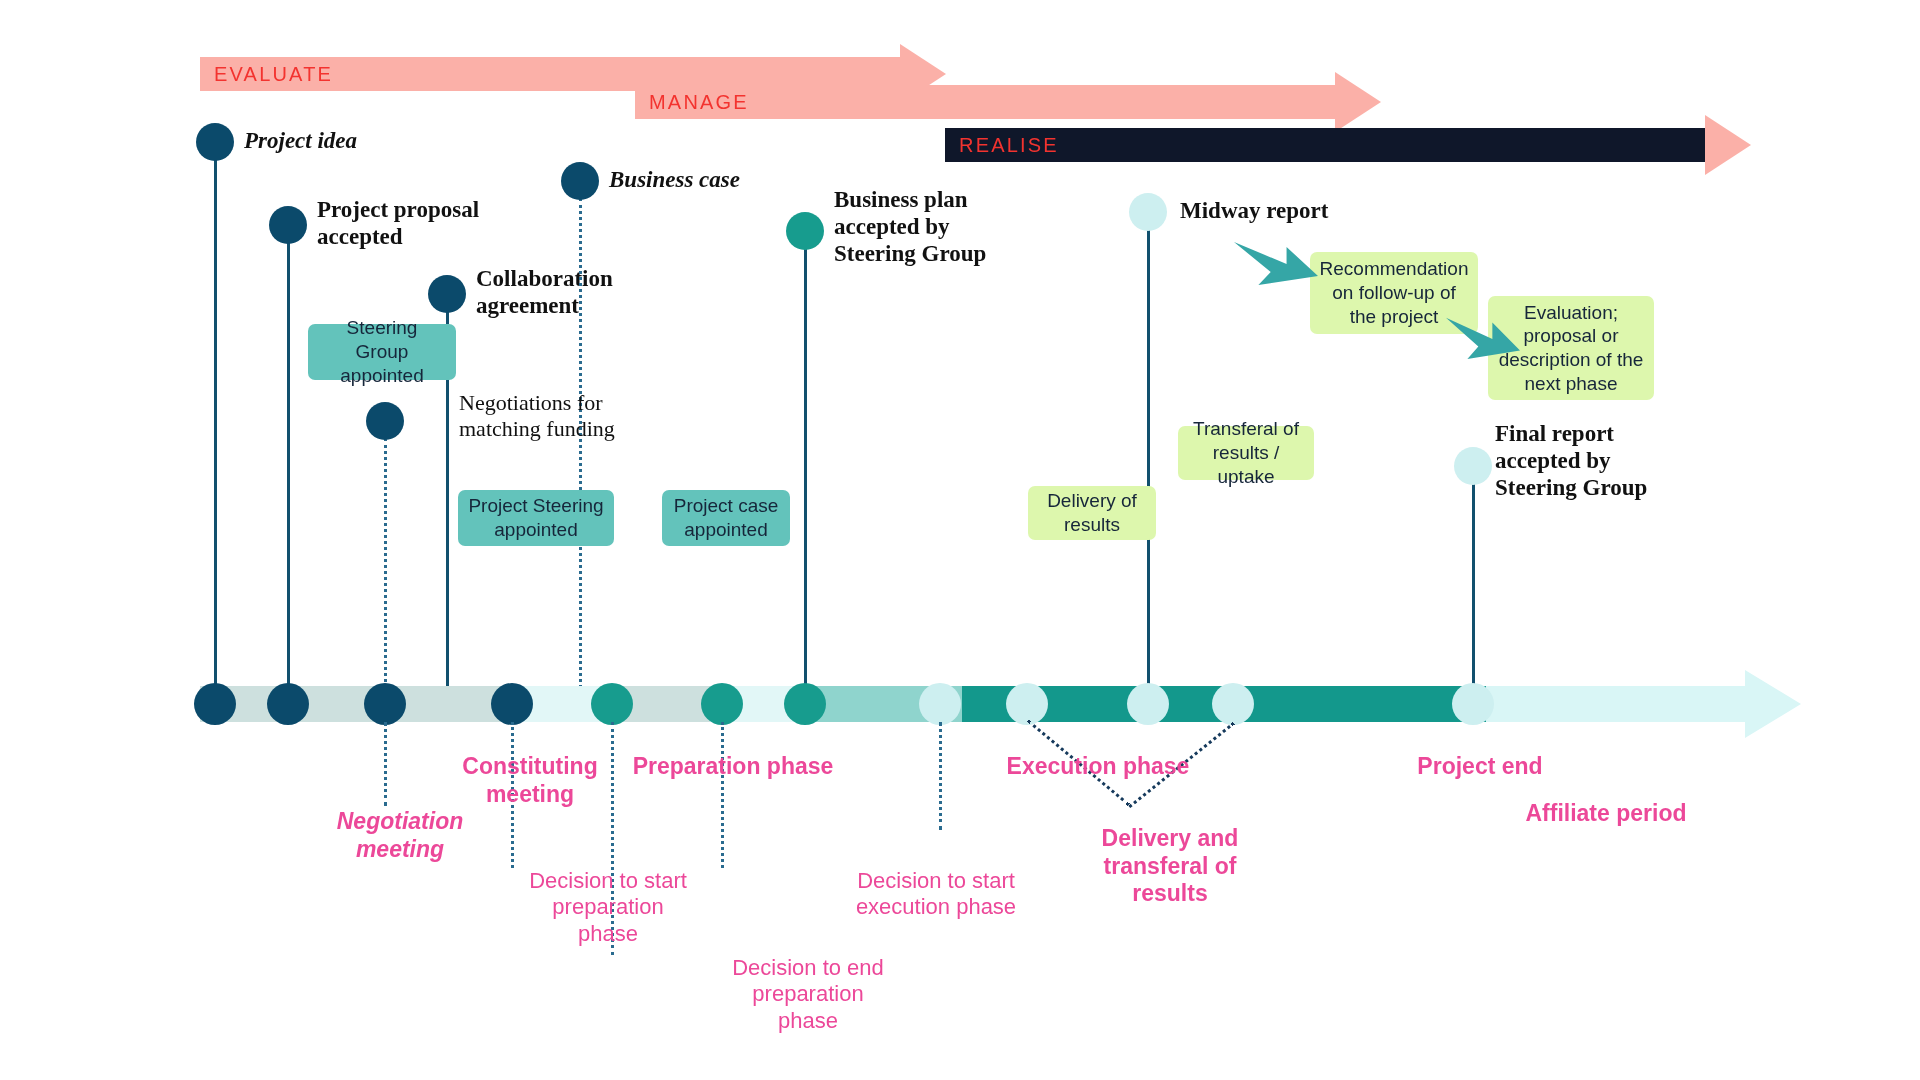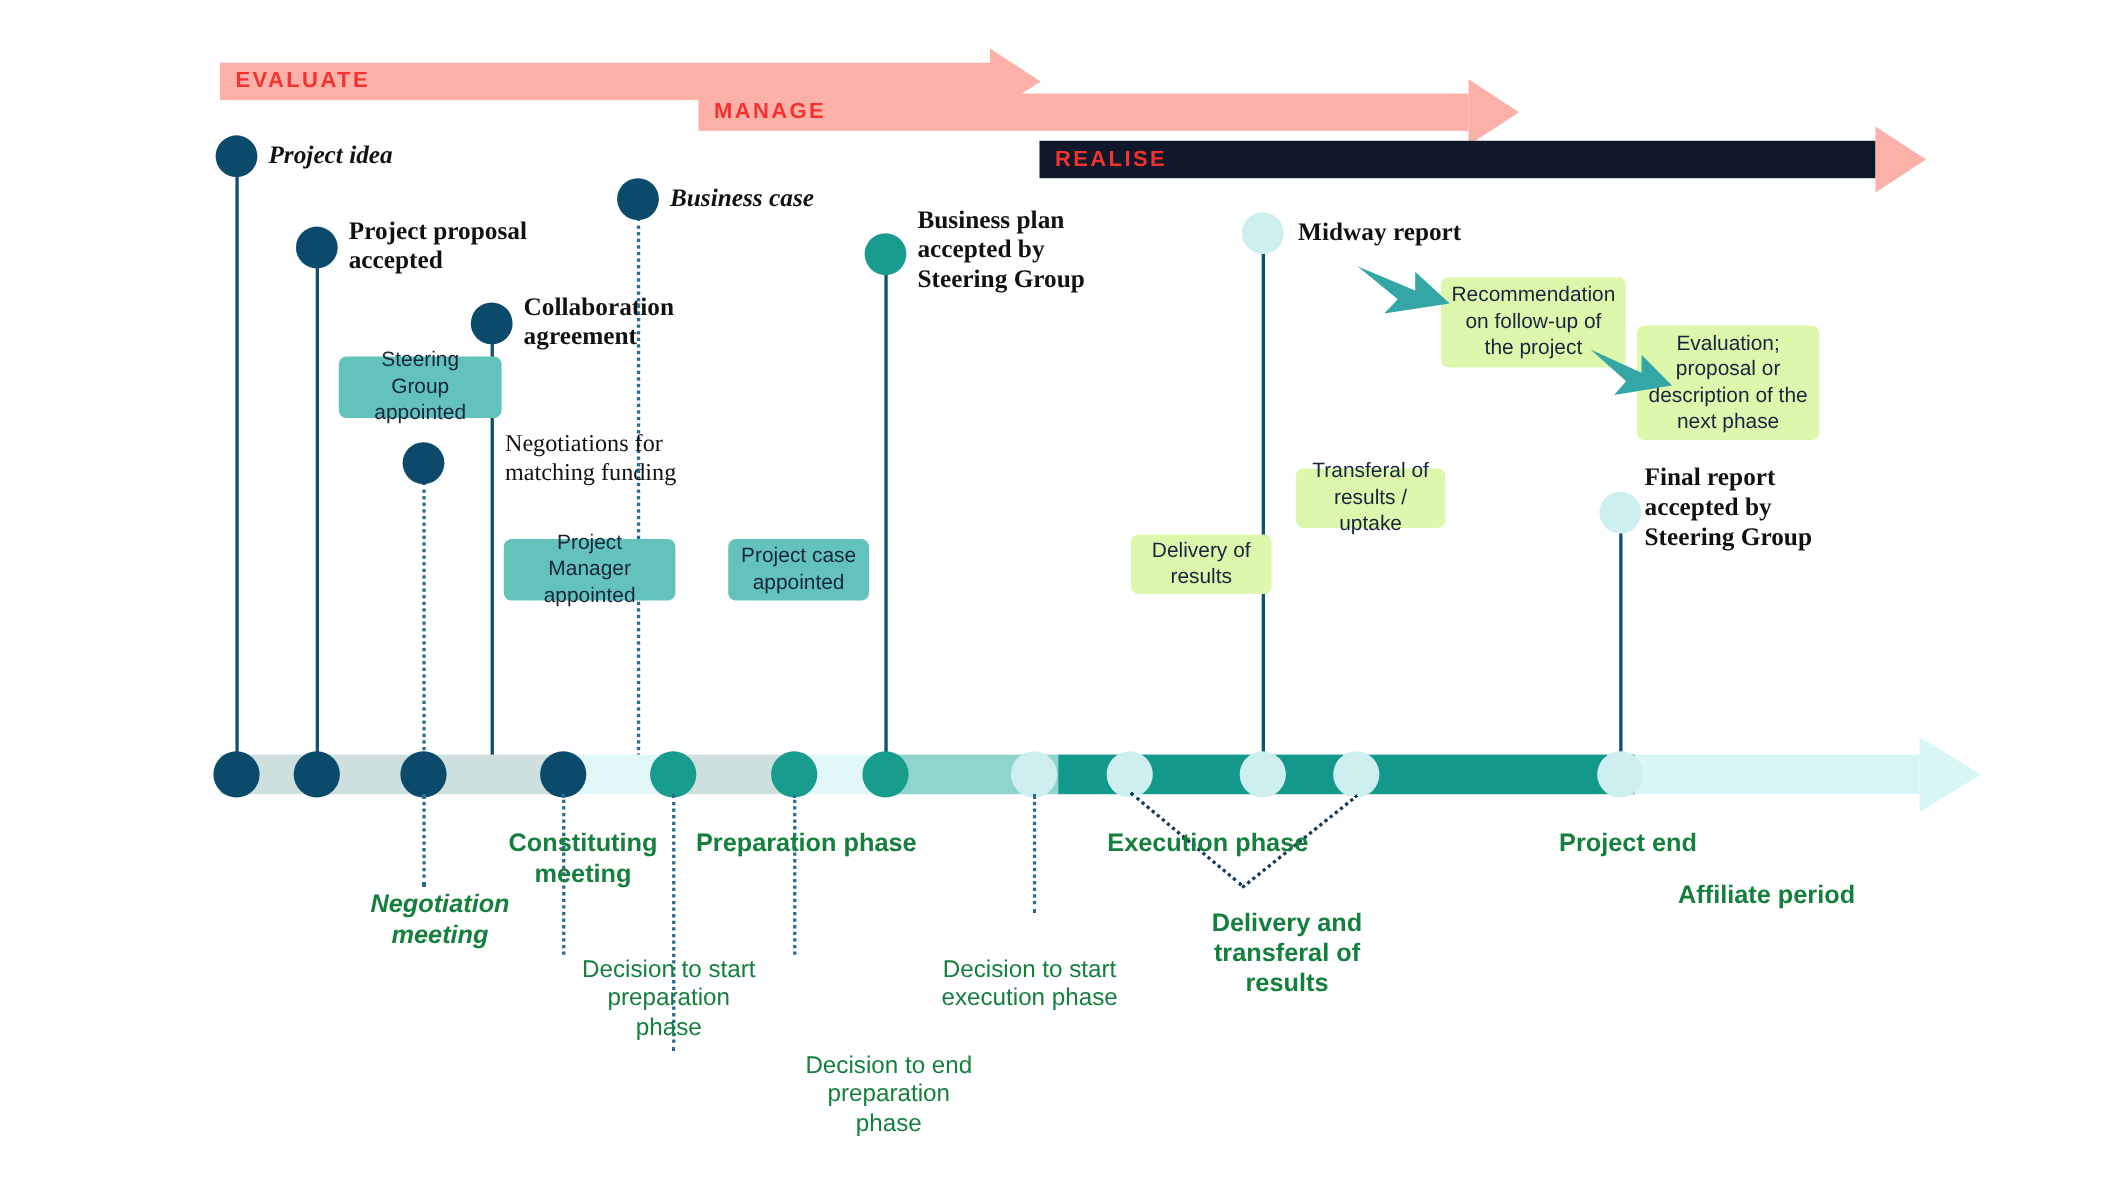--- a/index.html
+++ b/index.html
@@ -1,37 +1,37 @@
 <!DOCTYPE html>
 <html><head>
 <meta charset="utf-8">
 <style>
   html,body{margin:0;padding:0;}
   body{width:1920px;height:1080px;background:#ffffff;font-family:"Liberation Sans",sans-serif;overflow:hidden;position:relative;}
   #stage{position:absolute;left:0;top:0;width:1920px;height:1080px;}
 
   .phase-band{position:absolute;height:34px;background:#fbb0a8;}
   .phase-band .tip{position:absolute;left:100%;top:-13px;width:0;height:0;border-top:30px solid transparent;border-bottom:30px solid transparent;border-left:46px solid #fbb0a8;}
-  .phase-band .band-label{position:absolute;left:14px;top:50%;transform:translateY(-50%);color:#f3332f;font-weight:bold;font-size:20px;letter-spacing:2.2px;white-space:nowrap;}
+  .phase-band .band-label{position:absolute;left:14px;top:50%;transform:translateY(-50%);color:#f3332f;font-weight:normal;font-size:20px;letter-spacing:2.2px;white-space:nowrap;}
 
   .mdot{position:absolute;border-radius:50%;}
   .mlabel{position:absolute;color:#111111;white-space:pre-line;line-height:1.18;font-family:Liberation Serif, serif;}
   .mlabel.bold{font-weight:bold;font-size:23px;}
   .mlabel.italic{font-style:italic;font-weight:bold;font-size:23px;}
   .mlabel.reg{font-size:22px;font-weight:normal;margin-left:47px;}
 
   .tagbox{position:absolute;border-radius:7px;display:flex;align-items:center;justify-content:center;text-align:center;font-size:19px;color:#16263a;line-height:1.25;padding:6px 10px;box-sizing:border-box;white-space:pre-line;}
   .tagbox.teal{background:#63c3bb;}
   .tagbox.green{background:#ddf7ad;}
 
   .tlbar{position:absolute;height:36px;}
   .tlarrow{position:absolute;width:0;height:0;border-top:34px solid transparent;border-bottom:34px solid transparent;border-left:56px solid #d9f6f6;}
   .tldot{position:absolute;border-radius:50%;}
 
-  .blabel{position:absolute;color:#15803d;white-space:pre-line;line-height:1.2;text-align:center;}
+  .blabel{position:absolute;color:#ec4899;white-space:pre-line;line-height:1.2;text-align:center;}
   .blabel.bold{font-weight:bold;font-size:23px;}
   .blabel.reg{font-size:22px;}
 
   .vline{position:absolute;border-left:3px dotted #2a6b8f;width:0;}
   .diag{position:absolute;transform-origin:0 0;border-left:3px dotted #163a5c;width:0;}
 
   .arrowteal{position:absolute;}
 </style>
 </head>
 <body>
@@ -83,21 +83,21 @@
       <div style="position: absolute; left: 1472px; top: 483px; height: 217px; width: 3px; background: rgb(17, 80, 110);"></div>
       <div class="mdot" style="left: 1454px; top: 447px; width: 38px; height: 38px; background: rgb(205, 239, 240);"></div>
       <div class="mlabel bold" style="left: 1495px; top: 420px;">Final report
 accepted by
 Steering Group</div>
     </div>
 
   <div id="tagboxes">
       <div class="tagbox teal" style="left: 308px; top: 324px; width: 148px; height: 56px; background: rgb(99, 195, 187);">Steering Group
 appointed</div>
-      <div class="tagbox teal" style="left: 458px; top: 490px; width: 156px; height: 56px; background: rgb(99, 195, 187);">Project Manager
+      <div class="tagbox teal" style="left: 458px; top: 490px; width: 156px; height: 56px; background: rgb(99, 195, 187);">Project Steering
 appointed</div>
       <div class="tagbox teal" style="left: 662px; top: 490px; width: 128px; height: 56px; background: rgb(99, 195, 187);">Project case
 appointed</div>
       <div class="tagbox green" style="left: 1310px; top: 252px; width: 168px; height: 82px; background: rgb(221, 247, 173);">Recommendation
 on follow-up of
 the project</div>
       <div class="tagbox green" style="left: 1488px; top: 296px; width: 166px; height: 104px; background: rgb(221, 247, 173); text-align: center;">Evaluation;
 proposal or
 description of the
 next phase</div>

